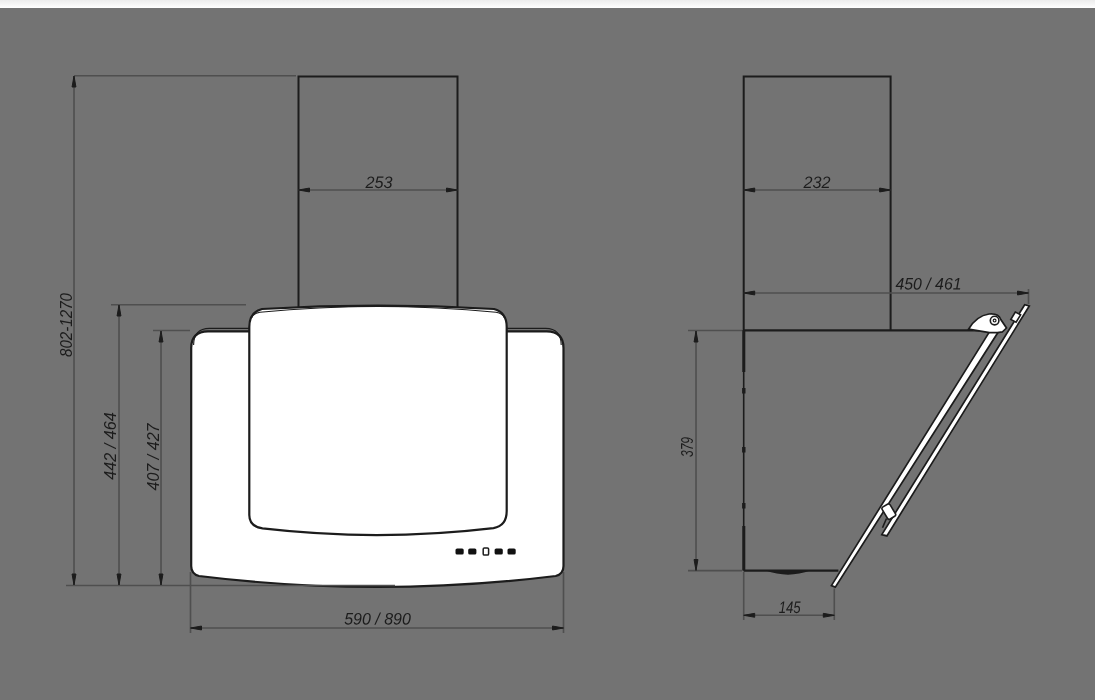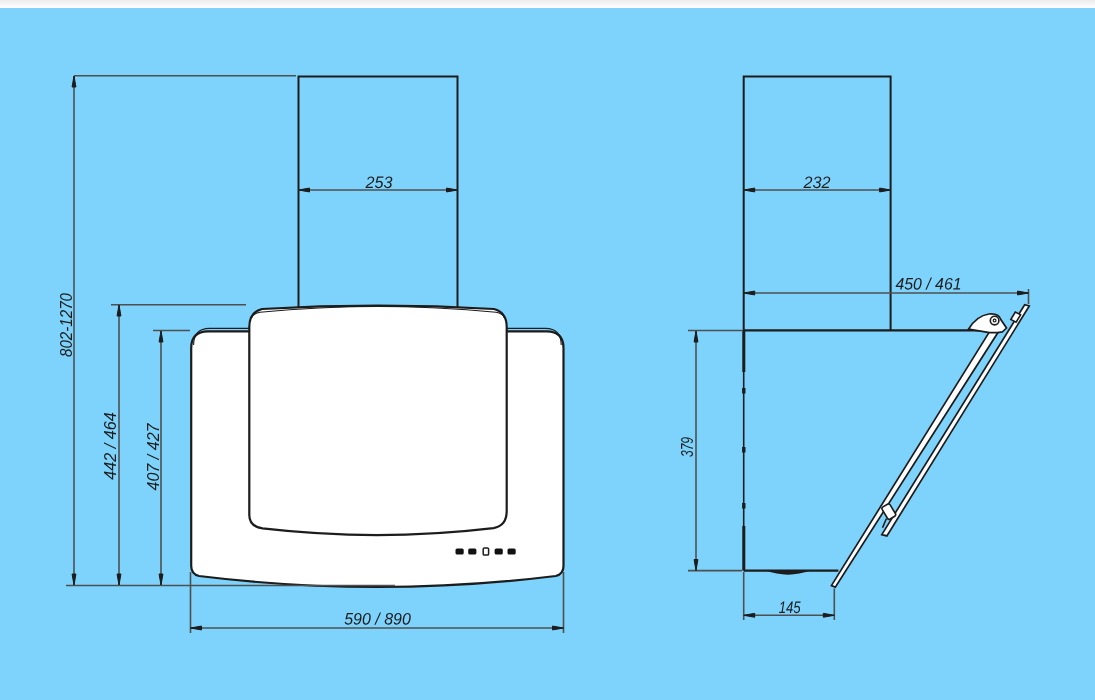--- a/index.html
+++ b/index.html
@@ -1,16 +1,16 @@
 <!DOCTYPE html>
 <html><head>
 <meta charset="utf-8">
 <style>
   html,body{margin:0;padding:0;background:#ffffff;}
-  .page{position:relative;width:1095px;height:700px;background:#7dd3fc;overflow:hidden;}
+  .page{position:relative;width:1095px;height:700px;background:#737373;overflow:hidden;}
   .topshade{position:absolute;left:0;top:0;width:1095px;height:8px;
     background:linear-gradient(to bottom,#ececec 0%,#ffffff 100%);}
   svg{position:absolute;left:0;top:0;}
   text{font-family:"Liberation Sans",sans-serif;font-style:italic;fill:#1c1c1c;}
 </style>
 </head>
 <body>
 
 <div class="page">
 

